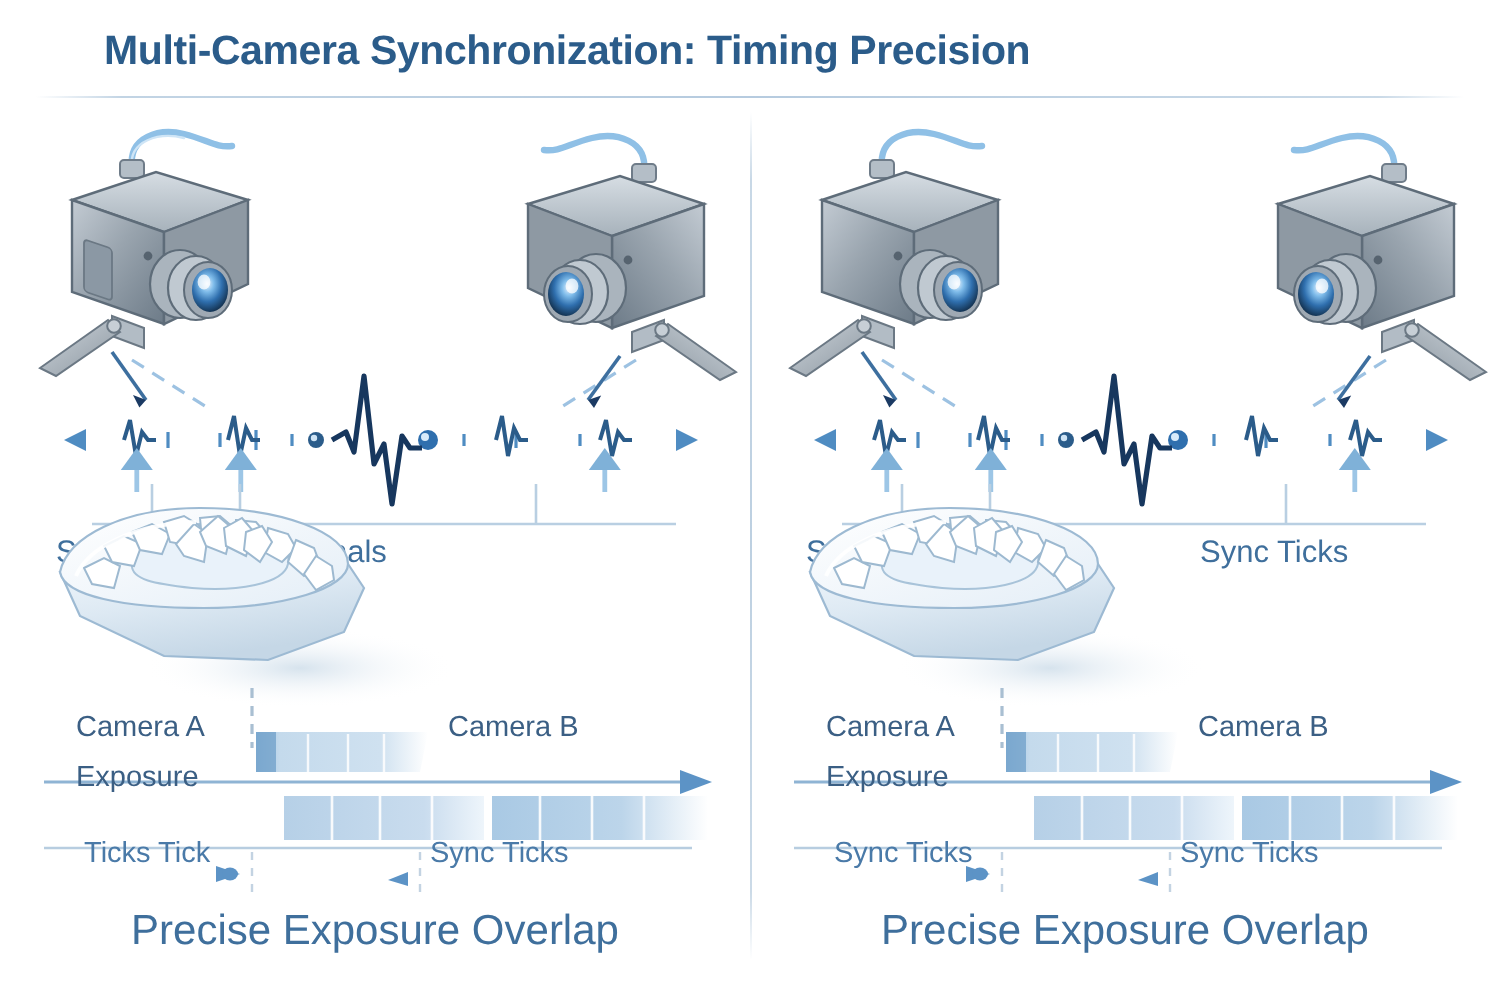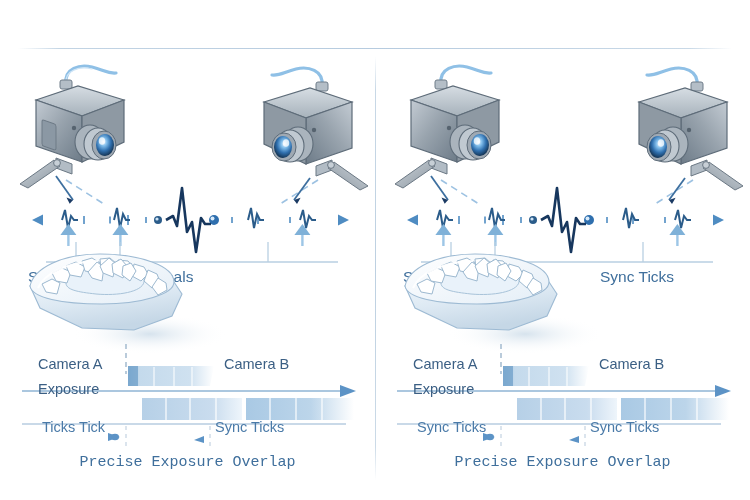--- a/index.html
+++ b/index.html
@@ -123,31 +123,31 @@
   }
   .tick-label.t1 { left: 42px; }
   .tick-label.t2 { left: 215px; }
 
   
   .caption {
     position: absolute;
     top: 398px;
     width: 375px;
     text-align: center;
-    font-size: 15px;
+    font-size: 21px;
     color: #3f6f9c;
-    font-family: Liberation Mono, monospace;
   }
   svg { display: block; overflow: visible; }
 </style>
 </head>
 <body>
 
 <div id="stage">
 
+  <div class="title">Multi-Camera Synchronization: Timing Precision</div>
   <div class="title-rule"></div>
   <div class="divider"></div>
 
   <div class="panel left">
 
     <div class="camera cam-a">
       <svg width="150" height="130" viewBox="0 0 150 130">
         <defs>
           <linearGradient id="bodyA" x1="0" y1="0" x2="1" y2="1">
             <stop offset="0%" stop-color="#c3cbd3"></stop>

